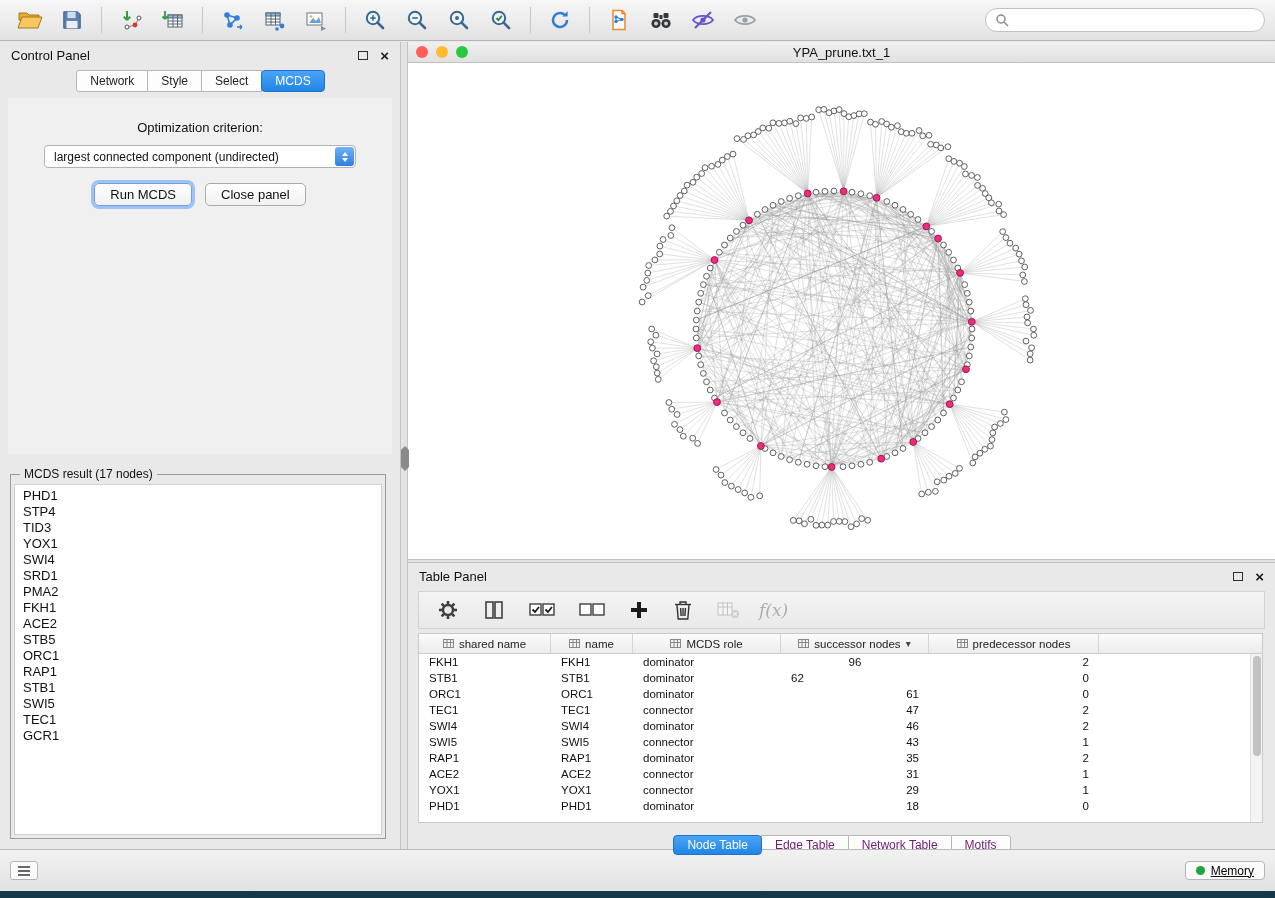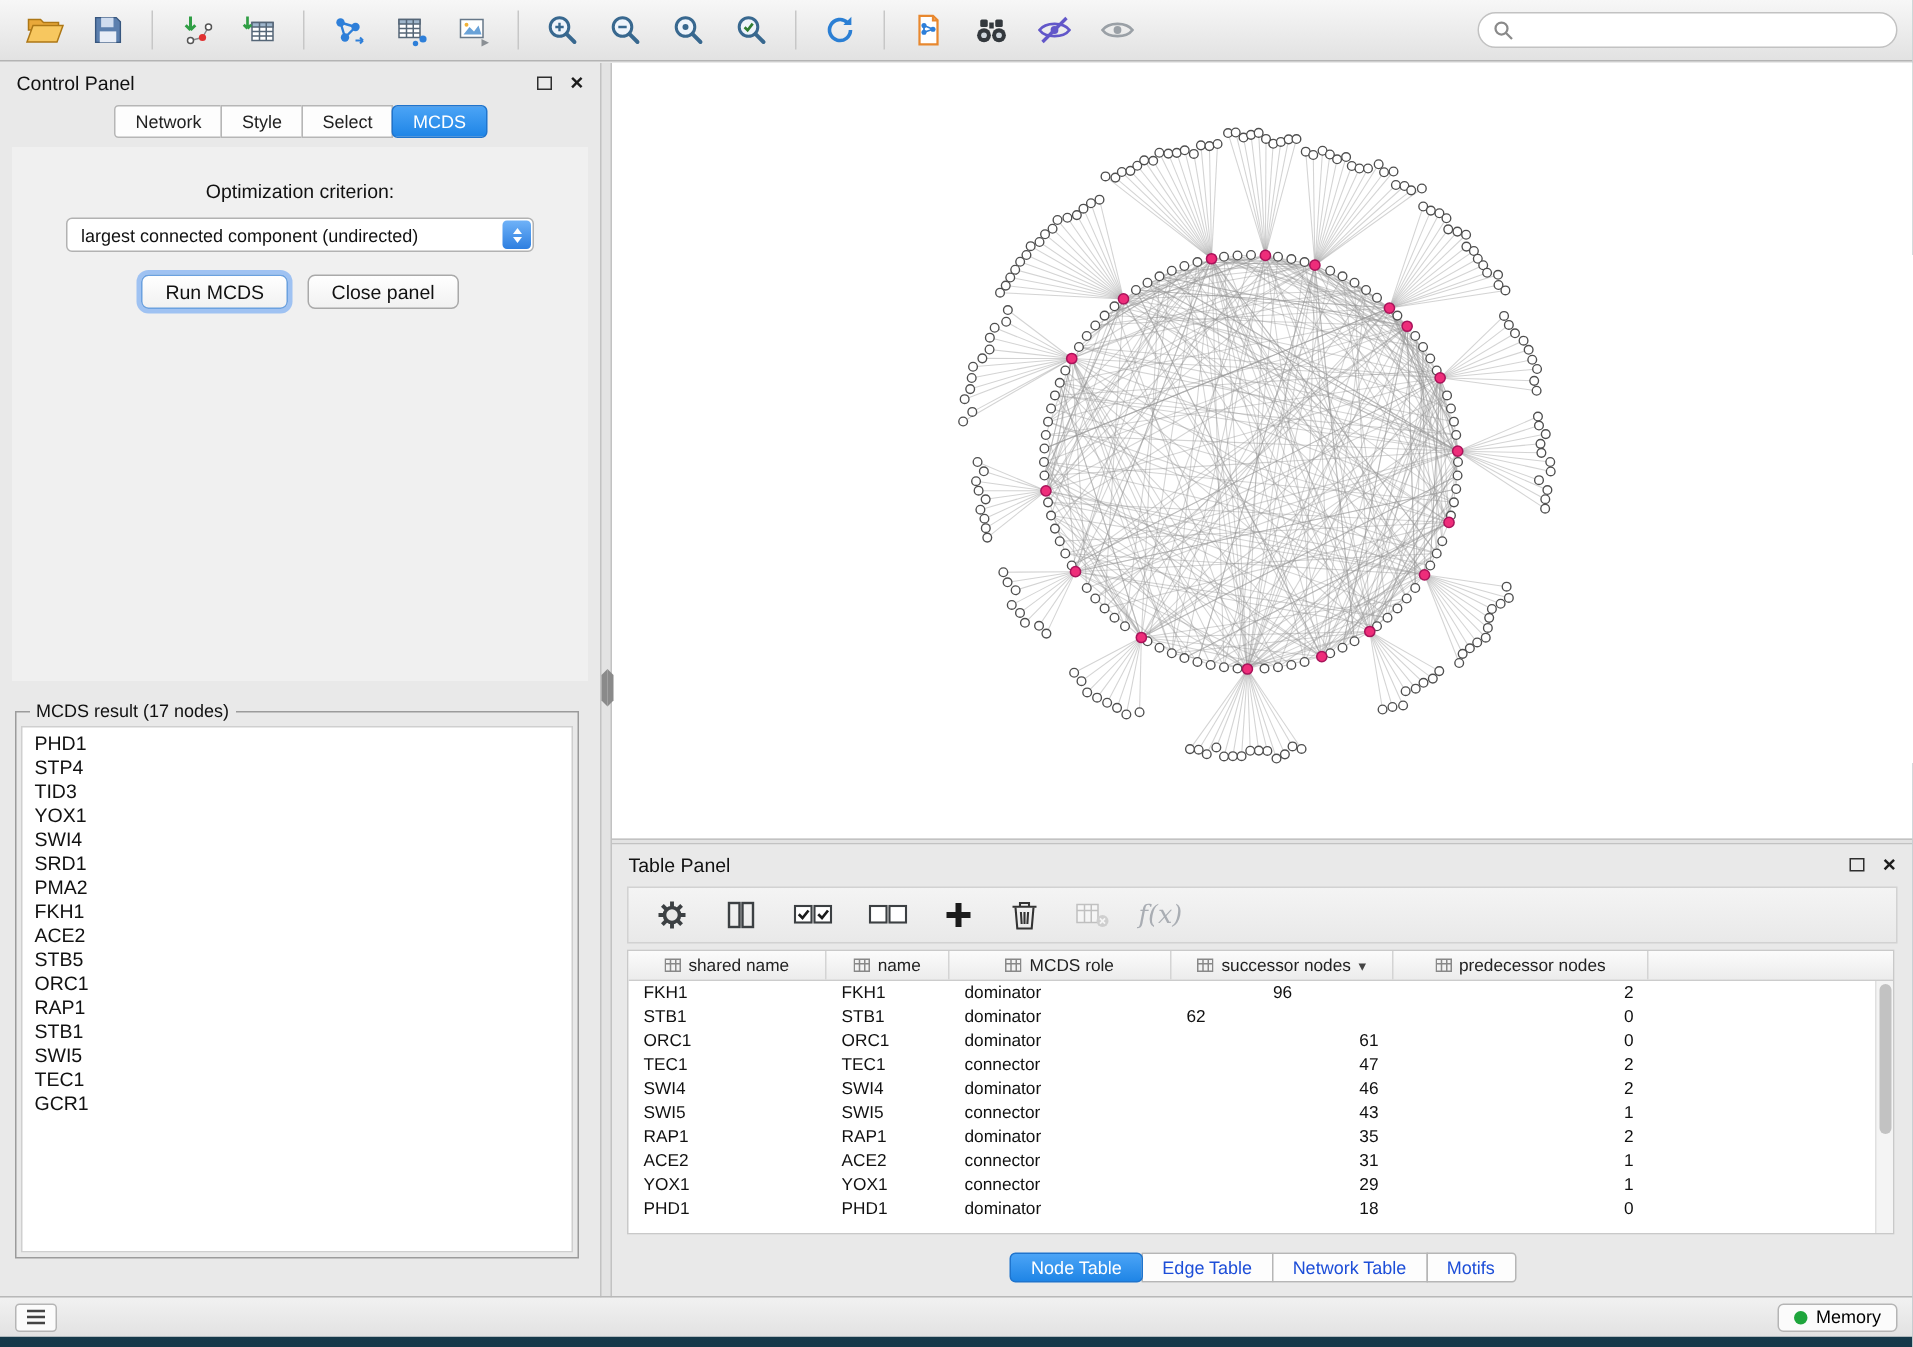--- a/index.html
+++ b/index.html
@@ -68,27 +68,27 @@
   .fx { font-family:"DejaVu Serif",serif; font-style:italic; font-size:17px; color:#a9adb3; }
   .tp-table { position:absolute; left:10px; right:12px; top:70px; bottom:42px; background:#fff; border:1px solid #c9c9c9; overflow:hidden; }
   .tp-head { display:flex; height:20px; background:linear-gradient(#fbfbfb,#ececec); border-bottom:1px solid #cccccc; }
   .tp-th { display:flex; align-items:center; justify-content:center; gap:5px; font-size:11.5px; color:#222; border-right:1px solid #d4d4d4; flex:none; }
   .tp-caret { font-size:10px; color:#444; }
   .tp-row { display:flex; height:16px; align-items:center; }
   .tp-cell { padding:0 10px; white-space:nowrap; overflow:hidden; font-size:11.5px; flex:none; }
   .tp-scroll { position:absolute; top:20px; right:0; width:12px; bottom:0; background:#f4f4f4; border-left:1px solid #e0e0e0; }
   .tp-thumb { position:absolute; top:2px; left:2px; width:8px; height:100px; background:#c2c2c2; border-radius:4px; }
   .tp-tabs { position:absolute; bottom:10px; left:0; right:0; display:flex; justify-content:center; }
-  .tp-tab { font-size:12px; padding:2px 13px; background:#fdfdfd; border:1px solid #b6b6b6; margin-right:-1px; color:#1d4ed8; font-family:"Liberation Sans",sans-serif; }
+  .tp-tab { font-size:12px; padding:2px 13px; background:#fdfdfd; border:1px solid #b6b6b6; margin-right:-1px; color:#701a75; font-family:"Liberation Sans",sans-serif; }
   .tp-tab:first-child { border-radius:3px 0 0 3px; }
   .tp-tab:last-child { border-radius:0 3px 3px 0; }
   .tp-tab.active { background:linear-gradient(#4ba4f6,#1f85e6); color:#fff; border-color:#1f74cd; border-radius:4px; position:relative; z-index:2; }
 
   
-  .statusbar { position:absolute; left:0; right:0; bottom:0; height:27px; background:linear-gradient(#f1f1f1,#e2e2e2); border-top:1px solid #b8b8b8; display:flex; align-items:center; padding:0 10px; }
+  .statusbar { position:absolute; left:0; right:0; bottom:0; height:42px; background:linear-gradient(#f1f1f1,#e2e2e2); border-top:1px solid #b8b8b8; display:flex; align-items:center; padding:0 10px;text-decoration:underline; }
   .status-left-btn { width:28px; height:19px; background:#fbfbfb; border:1px solid #b5b5b5; border-radius:3px; display:flex; align-items:center; justify-content:center; }
   .memory-btn { margin-left:auto; height:19px; background:#fbfbfb; border:1px solid #b5b5b5; border-radius:4px; display:flex; align-items:center; gap:6px; padding:0 10px; font-size:12px; font-family:"Liberation Sans",sans-serif; }
   .mem-dot { width:9px; height:9px; border-radius:50%; background:#1ea53c; }
 </style>
 </head>
 <body>
 
 <div class="app">
   <div class="chrome">
 
@@ -284,20 +284,26 @@
         </fieldset>
       </div>
 
       <div class="vsplit">
         <span class="vhandle"><span class="tl-left"></span><span class="tl-right"></span></span>
       </div>
 
       <div class="right-col">
 
         <div class="network-window">
+          <div class="net-titlebar">
+            <span class="tl red"></span>
+            <span class="tl yellow"></span>
+            <span class="tl green"></span>
+            <span class="net-title">YPA_prune.txt_1</span>
+          </div>
           <div class="net-canvas">
             <svg id="netsvg" width="867" height="496" viewBox="0 0 867 496">
                 <g stroke="#979797" stroke-width="0.7" stroke-opacity="0.42">
                   <line x1="306.5" y1="197.0" x2="288.3" y2="275.0"></line>
                   <line x1="306.5" y1="197.0" x2="562.8" y2="248.0"></line>
                   <line x1="306.5" y1="197.0" x2="408.0" y2="402.8"></line>
                   <line x1="306.5" y1="197.0" x2="461.7" y2="132.7"></line>
                   <line x1="306.5" y1="197.0" x2="417.0" y2="128.3"></line>
                   <line x1="306.5" y1="197.0" x2="381.6" y2="396.7"></line>
                   <line x1="306.5" y1="197.0" x2="288.3" y2="275.0"></line>

